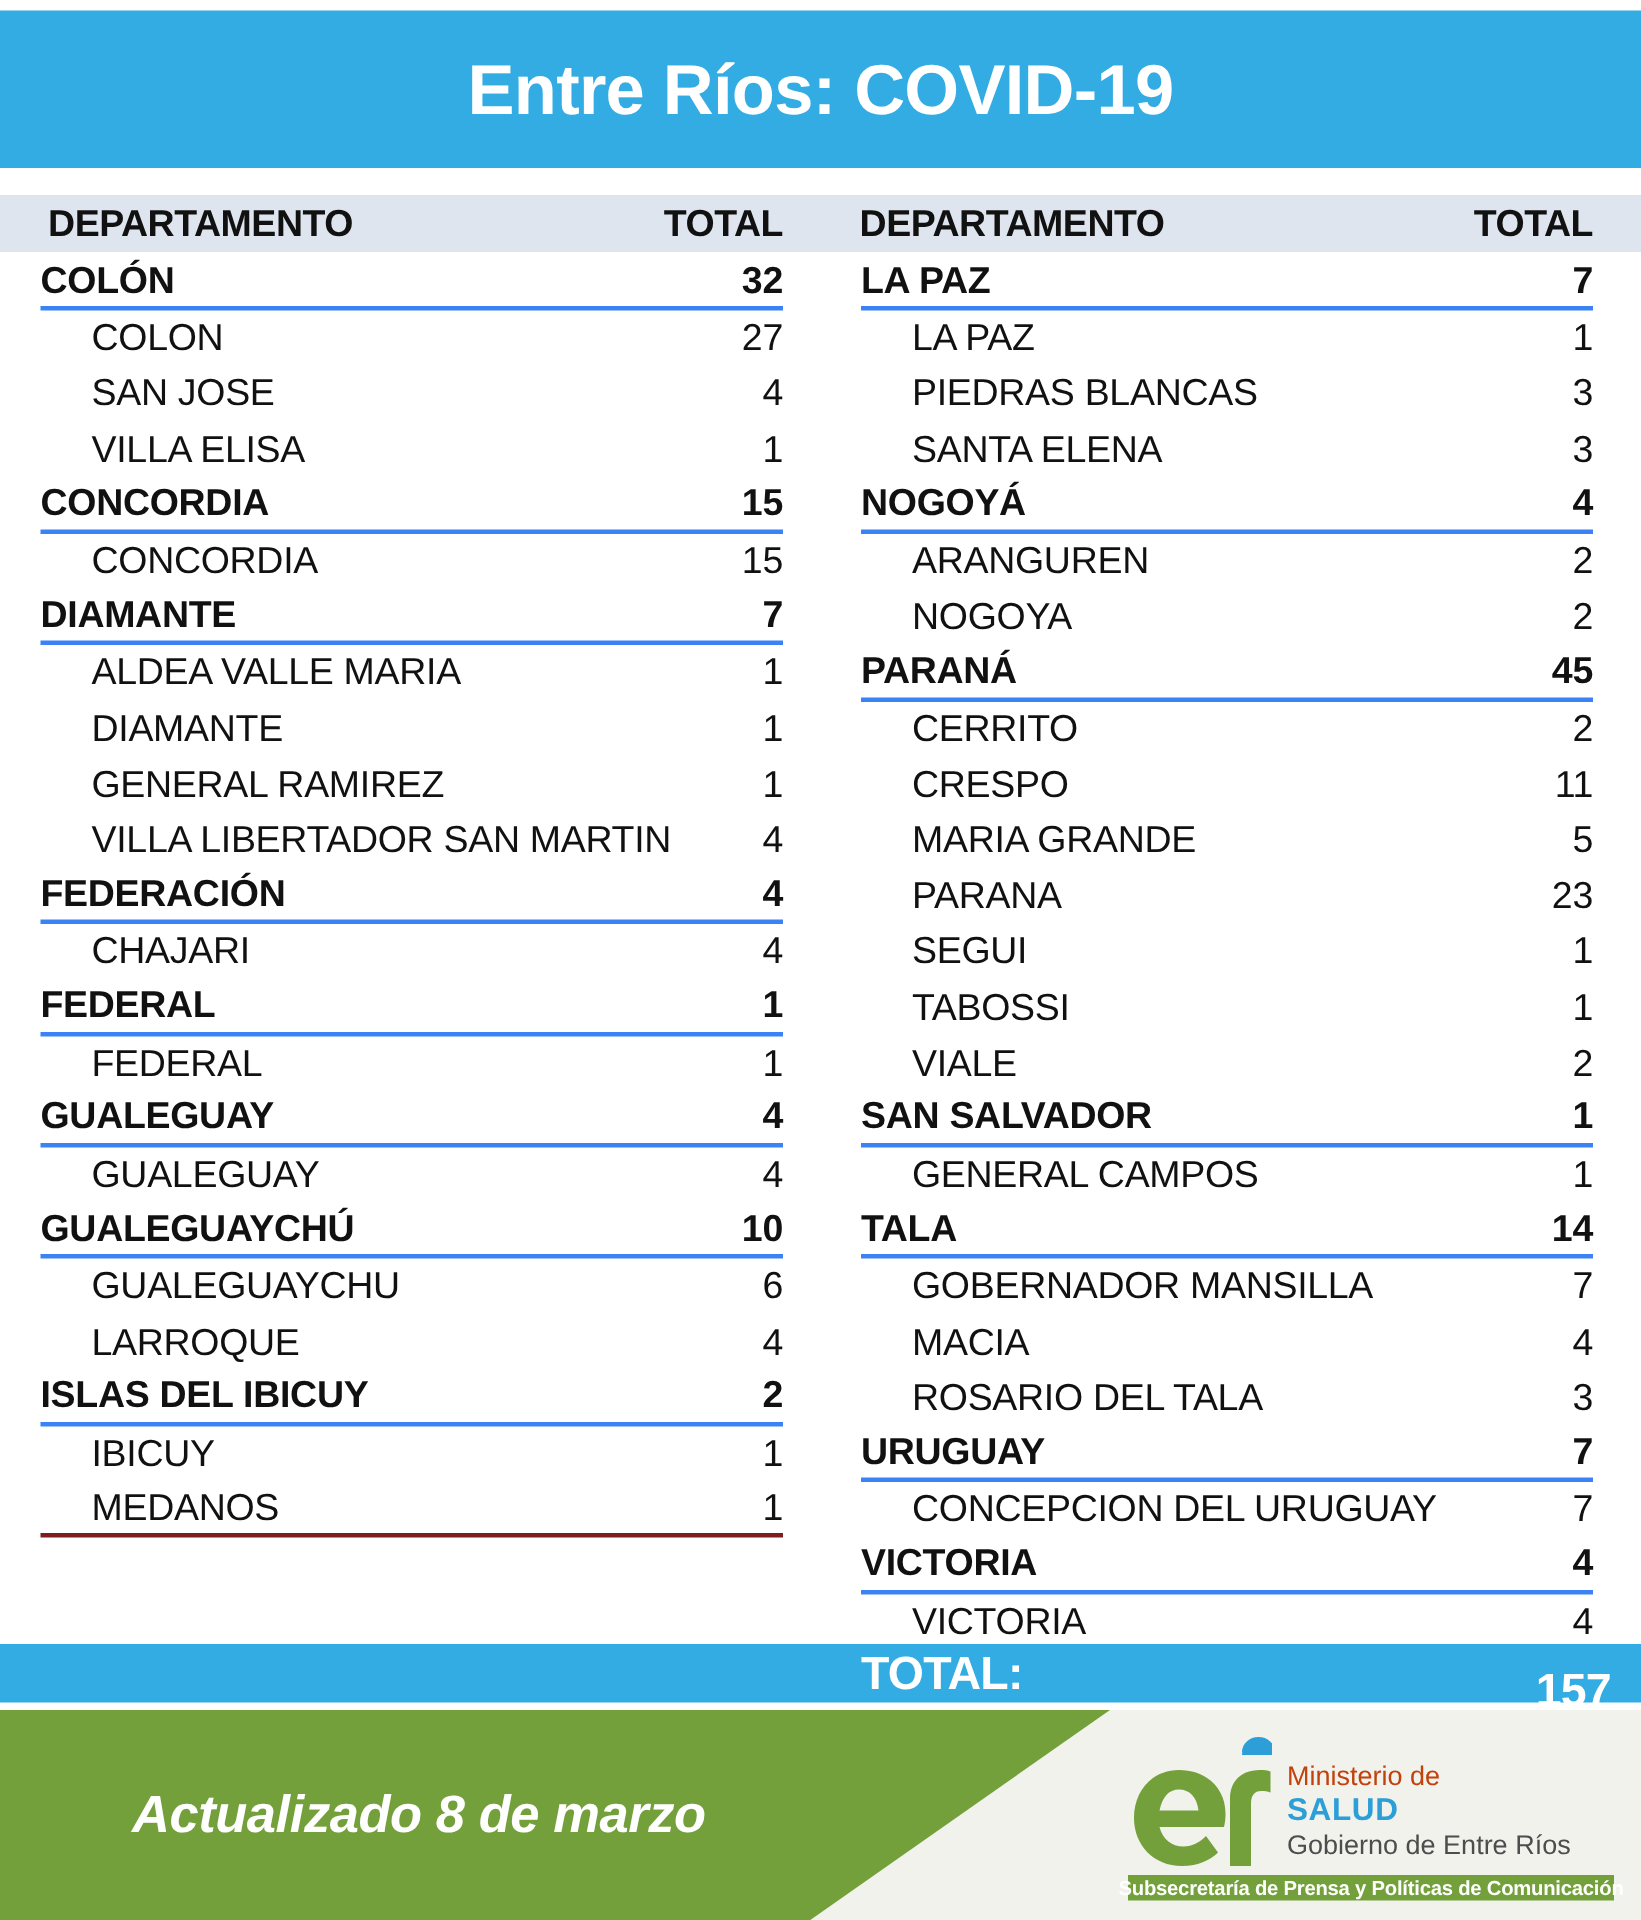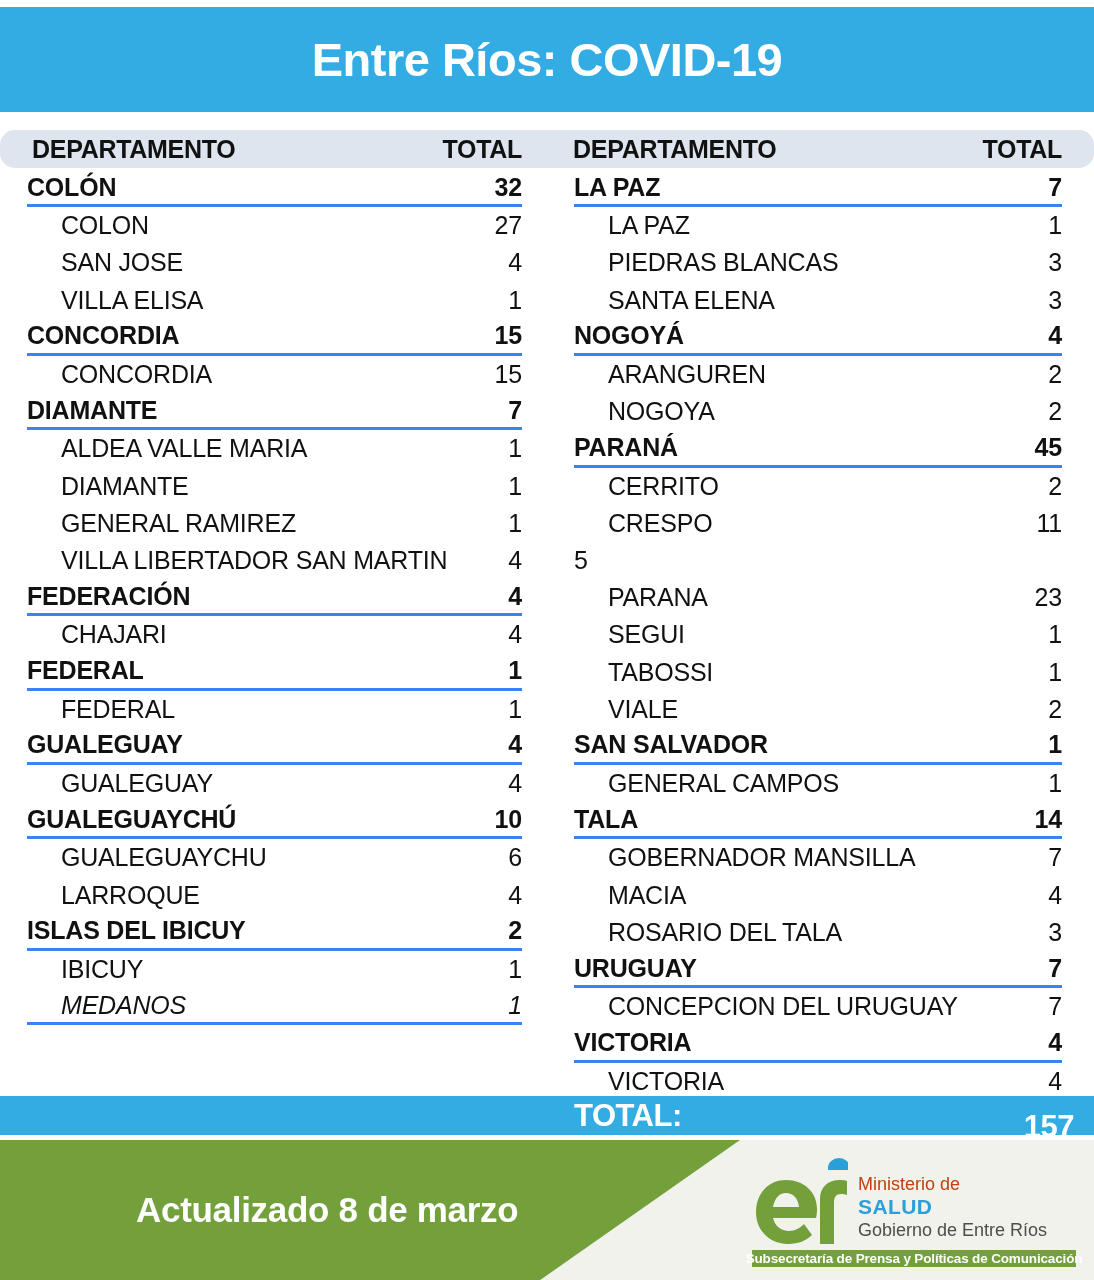--- a/index.html
+++ b/index.html
@@ -38,21 +38,20 @@
     font-family: "Liberation Sans", sans-serif;
   }
 
   
   .header-band {
     position: absolute;
     top: 130px; left: 0;
     width: 1094px;
     height: 38px;
     background: #dee5ef;
-    border-radius: 15px;
   }
   .hdr-cell {
     position: absolute;
     top: 0;
     height: 38px;
     display: flex;
     align-items: center;
     font-size: 25px;
     font-weight: bold;
     color: #111111;
@@ -101,21 +100,21 @@
   .row.loc {
     border-bottom: none;
   }
   .row.loc .label {
     padding-left: 34px;
     font-weight: normal;
   }
   .row.loc .value { font-weight: normal; }
 
   
-  .row.closing { border-bottom: 3px solid #3b82f6; font-style: italic; }
+  .row.closing { border-bottom: 3px solid #7f1d1d; }
 
   
   .total-bar {
     position: absolute;
     left: 0; top: 1096px;
     width: 1094px;
     height: 39px;
     background: #33ACE3;
   }
   .total-label {
@@ -158,22 +157,22 @@
     clip-path: polygon(0 0, 100% 0, 73% 100%, 0 100%);
   }
   .footer-date {
     position: absolute;
     left: 88px; top: 0;
     height: 140px;
     display: flex; align-items: center;
     color: #ffffff;
     font-size: 35px;
     font-weight: bold;
+    font-style: italic;
     letter-spacing: -0.3px;
-    margin-left: 48px;
   }
 
   
   .logo-wrap {
     position: absolute;
     left: 752px; top: 12px;
     width: 330px;
     height: 125px;
   }
   .logo-mark {
@@ -366,20 +365,21 @@
       </div>
       <div class="row loc">
         <div class="label">CERRITO</div>
         <div class="value">2</div>
       </div>
       <div class="row loc">
         <div class="label">CRESPO</div>
         <div class="value">11</div>
       </div>
       <div class="row loc">
+        <div class="label">MARIA GRANDE</div>
         <div class="value">5</div>
       </div>
       <div class="row loc">
         <div class="label">PARANA</div>
         <div class="value">23</div>
       </div>
       <div class="row loc">
         <div class="label">SEGUI</div>
         <div class="value">1</div>
       </div>

